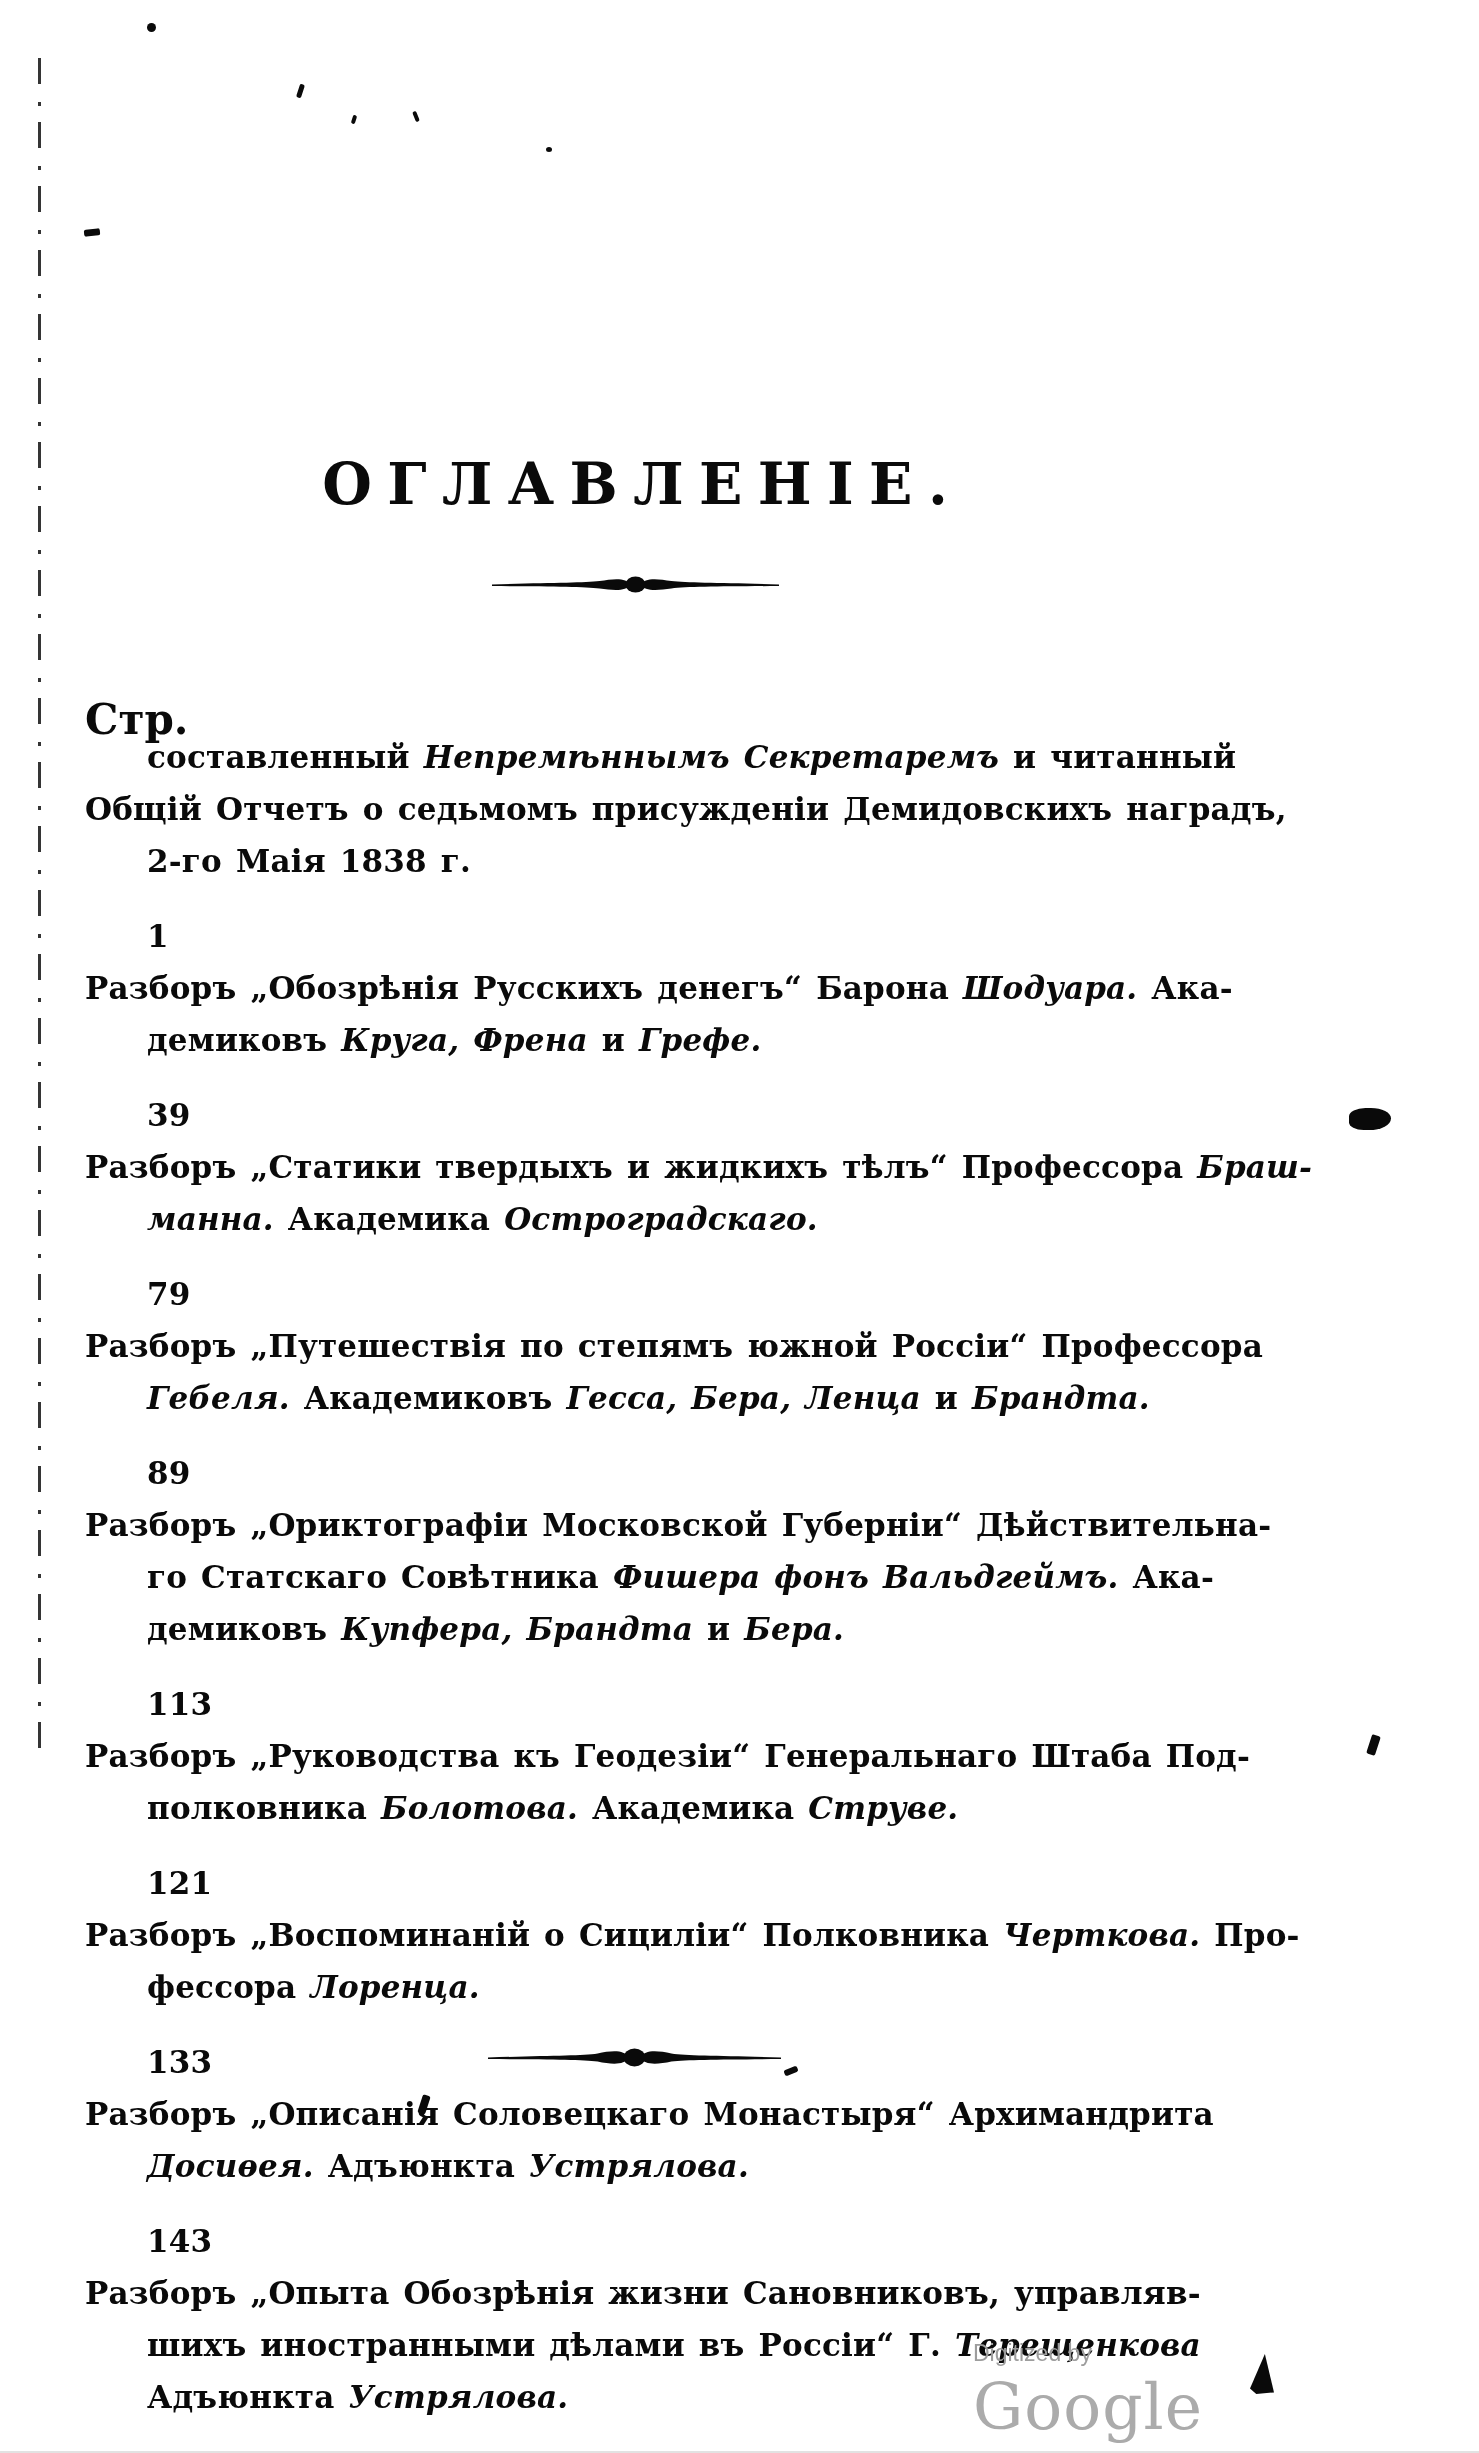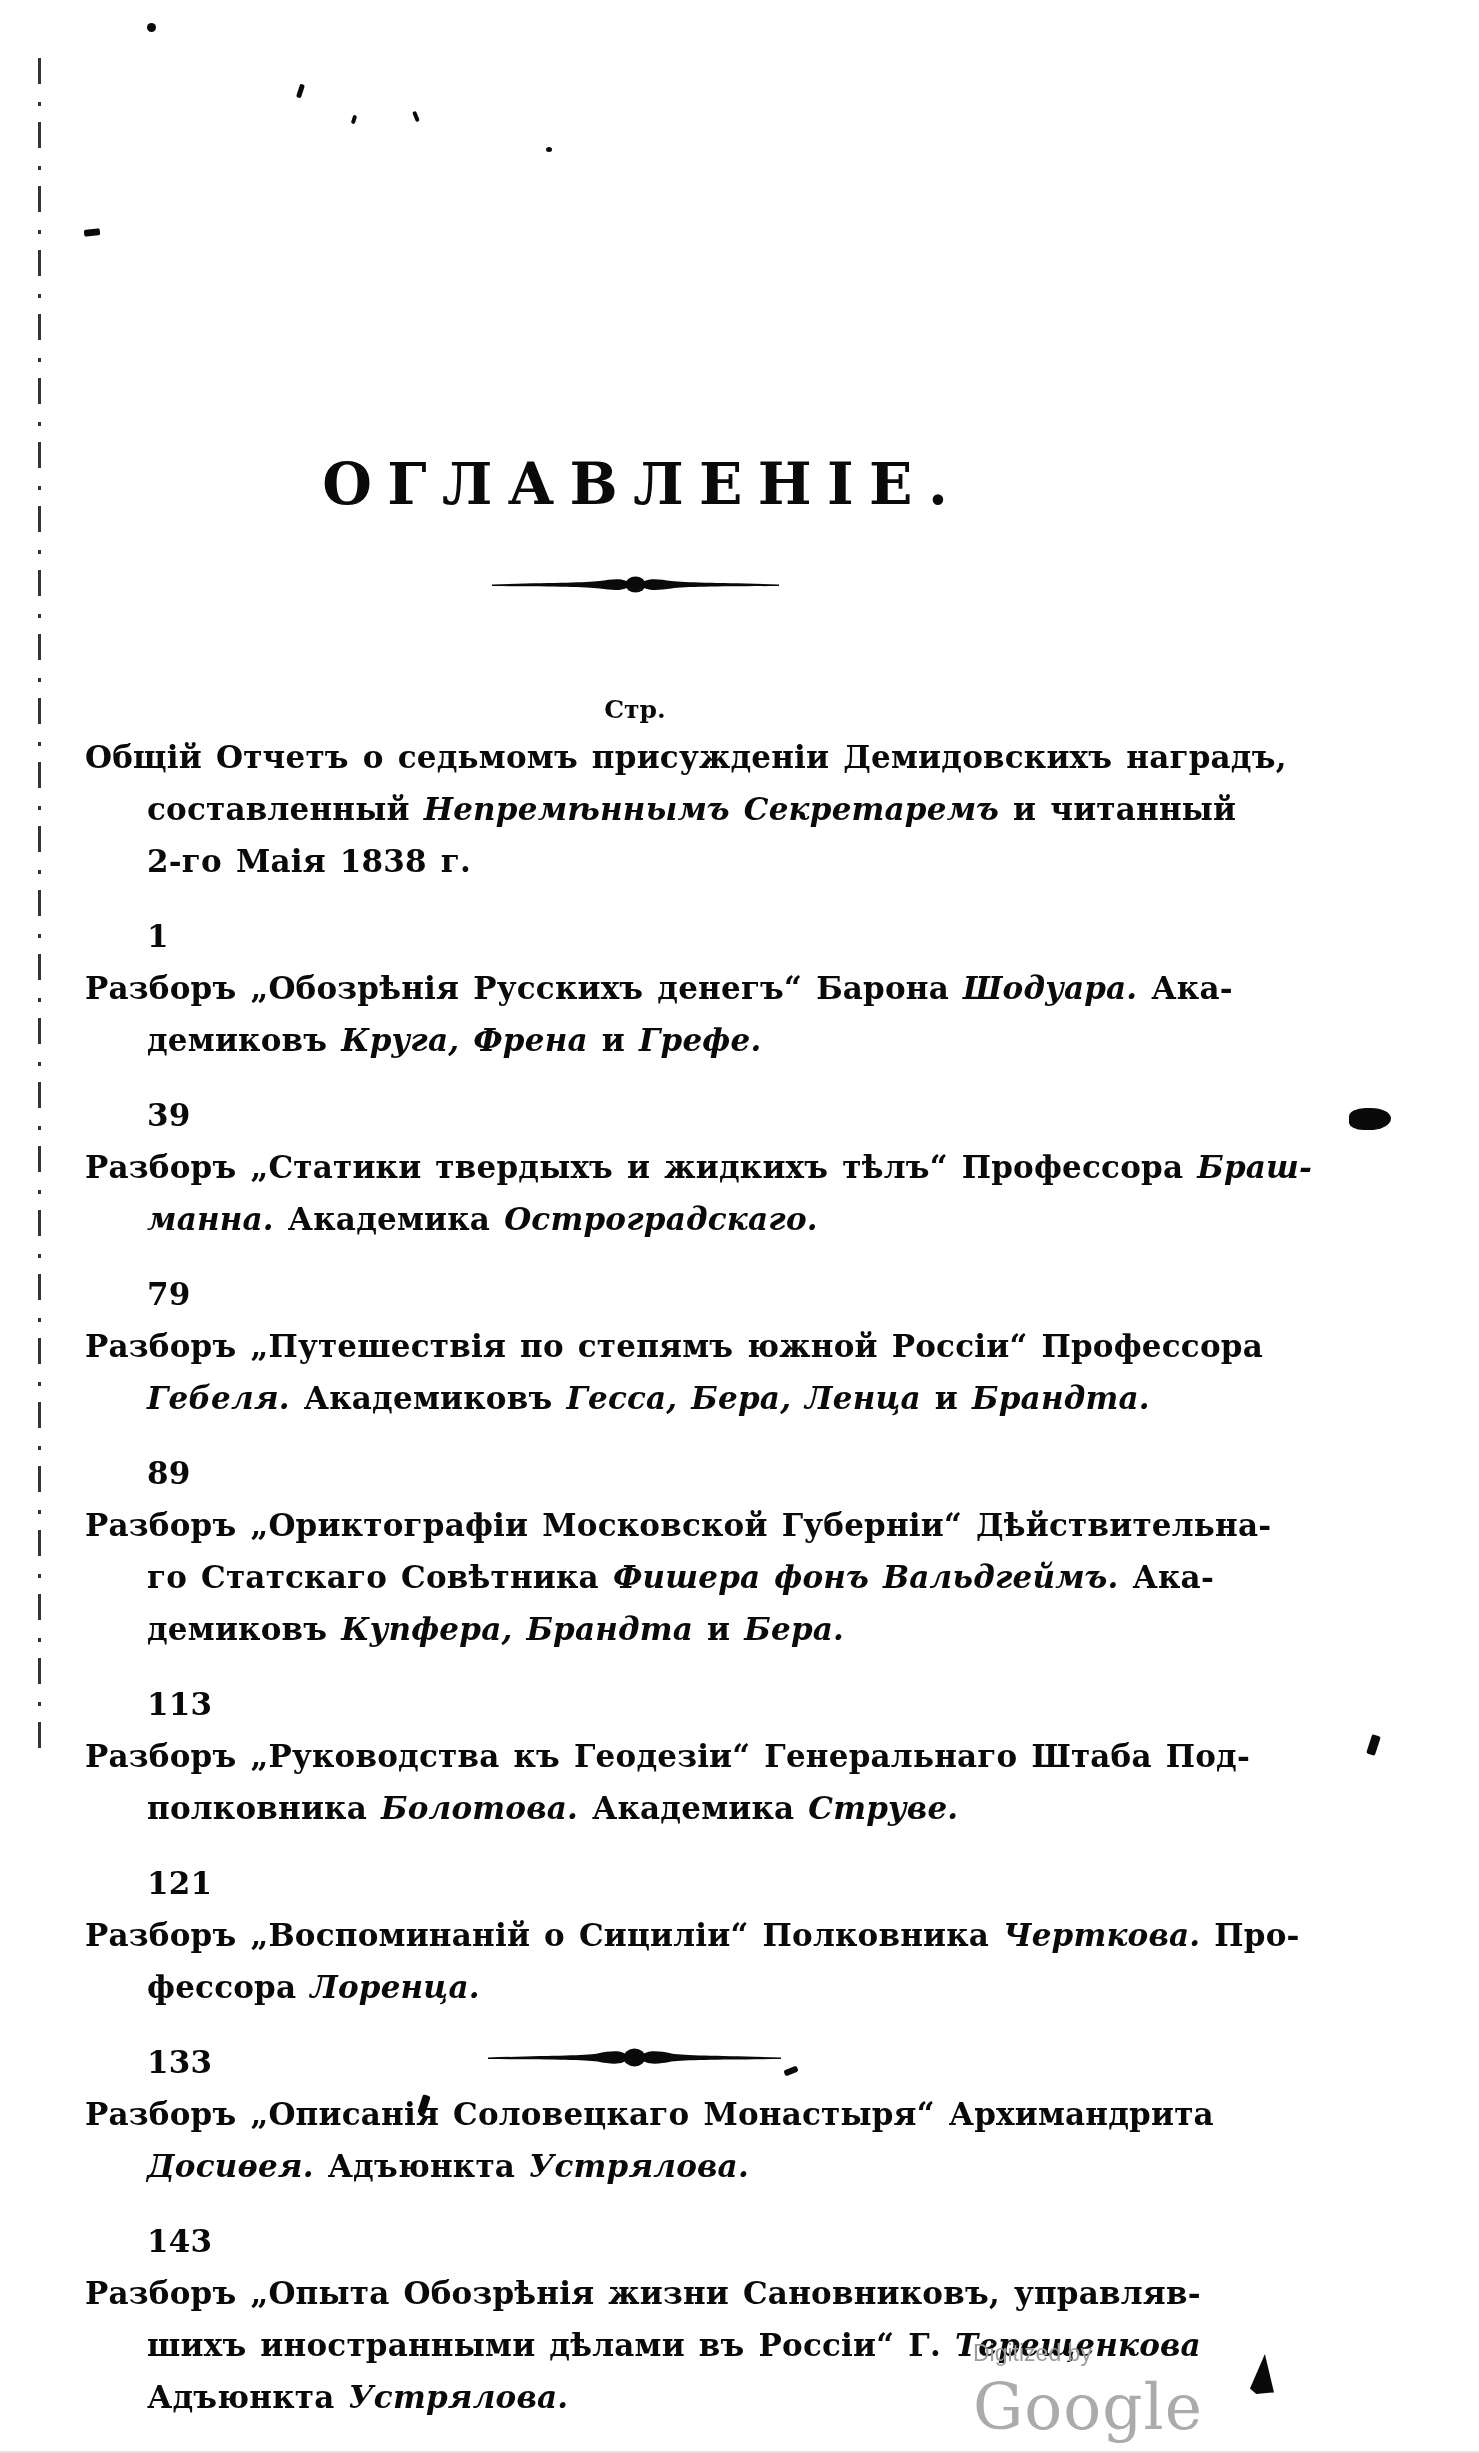--- a/index.html
+++ b/index.html
@@ -32,22 +32,22 @@
     text-indent:.27em;
     color:#0a0a0a;
   }
   .divider{position:absolute;}
   .divider-top{left:490px; top:575px;}
   .divider-bottom{left:486px; top:2046px;}
   .str{
     position:absolute;
     left:85px; top:695px;
     width:1100px;
-    text-align:center;
-    font-size:25px;
+    text-align:left;
+    font-size:42px;
     font-weight:bold;
   }
   .toc{
     position:absolute;
     left:85px; top:731px;
     width:1100px;
     font-size:31px;
     line-height:52px;
     font-weight:bold;
     letter-spacing:0.2px;
@@ -101,22 +101,22 @@
 
   <svg class="divider divider-top" width="291" height="20" viewBox="0 0 292 20">
     <path fill="#0a0a0a" d="M2,9.5 C60,7.5 94,8 110,6 C124,3.5 137,2.5 141,9.5 C137,16.5 124,15.5 110,13.5 C94,11.5 60,11.5 2,11 Z"></path>
     <ellipse fill="#0a0a0a" cx="146" cy="9.5" rx="10" ry="8"></ellipse>
     <path fill="#0a0a0a" d="M290,9.5 C232,7.5 198,8 182,6 C168,3.5 155,2.5 151,9.5 C155,16.5 168,15.5 182,13.5 C198,11.5 232,11.5 290,11 Z"></path>
   </svg>
 
   <div class="str">Стр.</div>
 
   <div id="toc" class="toc">
+      <div class="toc-line cont"><span class="line-text"><span>составленный </span><span class="it">Непремѣннымъ Секретаремъ</span><span> и читанный</span></span></div>
       <div class="toc-line"><span class="line-text"><span>Общій Отчетъ о седьмомъ присужденіи Демидовскихъ наградъ,</span></span></div>
-      <div class="toc-line cont"><span class="line-text"><span>составленный </span><span class="it">Непремѣннымъ Секретаремъ</span><span> и читанный</span></span></div>
       <div class="toc-line cont last">
         <span class="line-text"><span>2-го Маія 1838 г.</span></span>
         <span class="leader"></span>
         <span class="pg">1</span>
       </div>
       <div class="toc-line"><span class="line-text"><span>Разборъ „Обозрѣнія Русскихъ денегъ“ Барона </span><span class="it">Шодуара.</span><span> Ака-</span></span></div>
       <div class="toc-line cont last">
         <span class="line-text"><span>демиковъ </span><span class="it">Круга, Френа</span><span> и </span><span class="it">Грефе.</span></span>
         <span class="leader"></span>
         <span class="pg">39</span>

